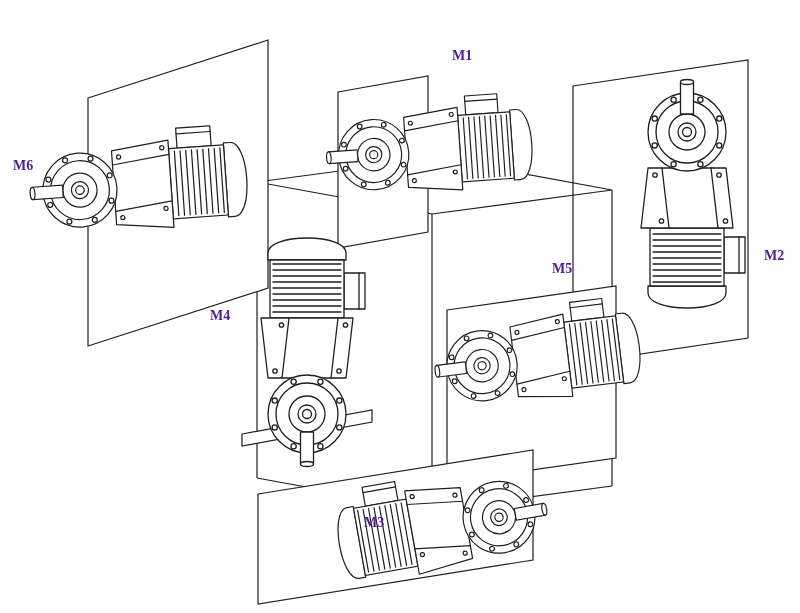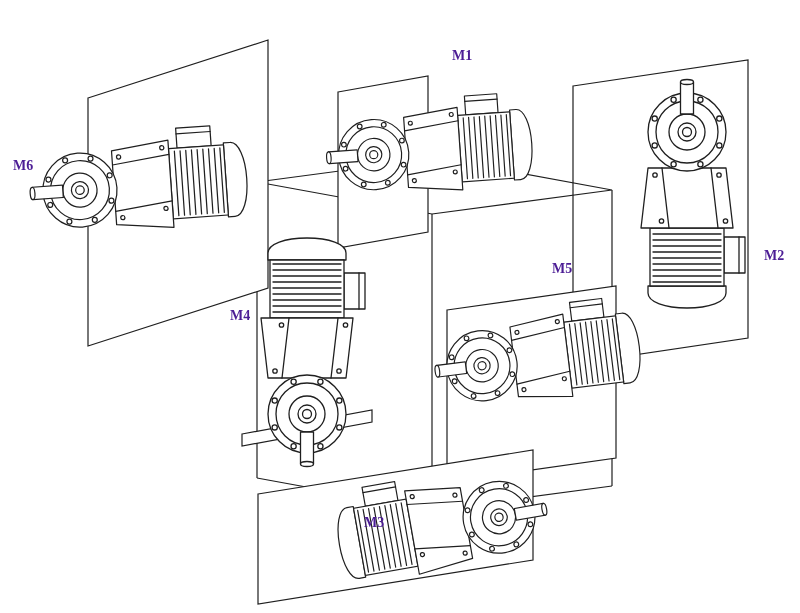--- a/index.html
+++ b/index.html
@@ -15,21 +15,21 @@
     position:absolute;
     font-weight:bold;
     font-size:14px;
     color:#4c1d95;
     font-family:"Liberation Serif", serif;
     user-select:none;
   }
   .lbl-m1{left:452px;top:48px;}
   .lbl-m2{left:764px;top:248px;}
   .lbl-m3{left:364px;top:488px;margin-top:27px;}
-  .lbl-m4{left:210px;top:308px;margin-left:20px;}
+  .lbl-m4{left:210px;top:308px;}
   .lbl-m5{left:552px;top:261px;}
   .lbl-m6{left:5px;top:158px;margin-left:8px;}
 </style>
 </head>
 <body>
 
 <div class="stage">
 
   <svg width="800" height="613" viewBox="0 0 800 613">
 

